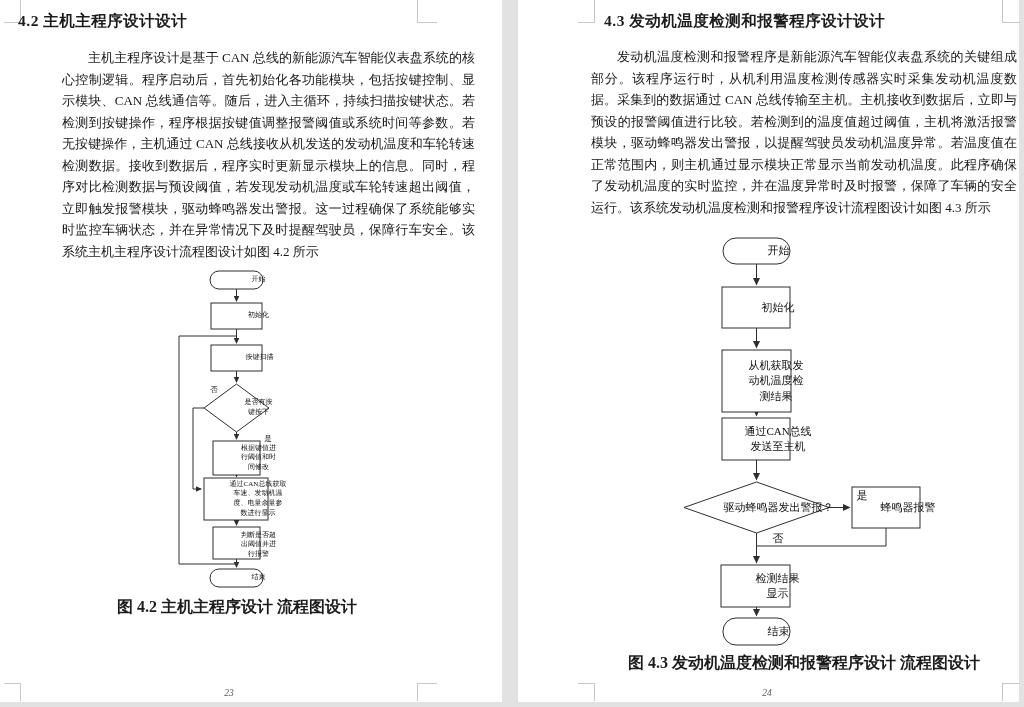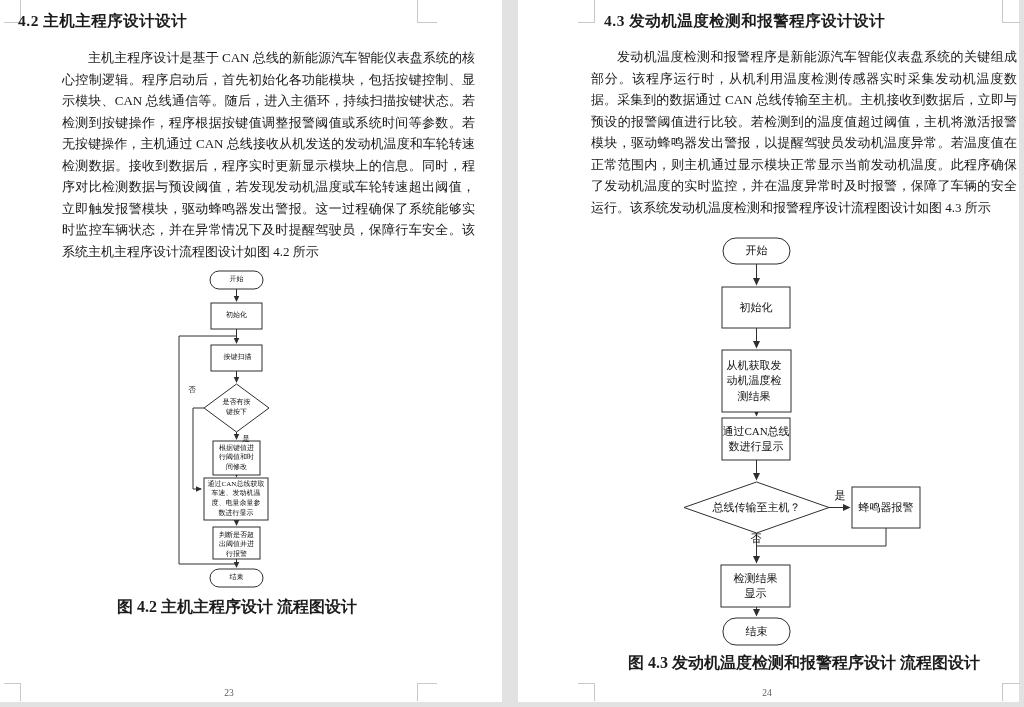--- a/index.html
+++ b/index.html
@@ -18,34 +18,34 @@
     letter-spacing:0.5px;white-space:nowrap;
   }
   .para{
     position:absolute;font-size:13px;line-height:21.5px;
     text-align:justify;text-indent:2em;color:#181818;
   }
   .caption{
     position:absolute;font-weight:bold;font-size:16px;text-align:center;white-space:nowrap;
   }
   .pagenum{
-    position:absolute;font-size:9.5px;color:#5a5a5a;text-align:center;width:100px;
+    position:absolute;font-size:9.5px;color:#5a5a5a;text-align:center;width:100px;font-style:italic;
   }
 
   
   .mark{position:absolute;border:0 solid #c8c8c8;}
   .mark.tl{border-right-width:1px;border-bottom-width:1px;}
   .mark.tr{border-left-width:1px;border-bottom-width:1px;}
   .mark.bl{border-right-width:1px;border-top-width:1px;}
   .mark.br{border-left-width:1px;border-top-width:1px;}
 
   .fc-svg{position:absolute;left:0;top:0;}
   .fc-label{
     position:absolute;display:flex;align-items:center;justify-content:center;
-    text-align:center;white-space:pre-line;color:#111;
+    text-align:center;white-space:pre-line;color:#111;padding-left:22px;
   }
   .fs7{font-size:7px;line-height:9.6px;}
   .fs75{font-size:7.5px;line-height:9px;}
   .fs11{font-size:11px;line-height:15.5px;}
   .fs11b{font-size:11px;line-height:13px;}
 </style>
 </head>
 <body>
 
 <div class="page" id="page-left">
@@ -146,22 +146,22 @@
       <rect x="205" y="618" width="67" height="27" rx="13" fill="#fff"></rect>
     </g>
   </svg>
 
   <div class="fc-label fs11" style="left:205px;top:238px;width:67px;height:26px;">开始</div>
   <div class="fc-label fs11" style="left:204px;top:287px;width:68px;height:41px;">初始化</div>
   <div class="fc-label fs11" style="left:204px;top:350px;width:64px;height:62px;">从机获取发
 动机温度检
 测结果</div>
   <div class="fc-label fs11" style="left:204px;top:418px;width:68px;height:42px;">通过CAN总线
-数进行显示</div>
-  <div class="fc-label fs11b" style="left:166px;top:494px;width:145px;height:27px;">总线传输至主机？</div>
+发送至主机</div>
+  <div class="fc-label fs11b" style="left:166px;top:494px;width:145px;height:27px;">驱动蜂鸣器发出警报？</div>
   <div class="fc-label fs11b" style="left:314px;top:488px;width:16px;height:14px;">是</div>
   <div class="fc-label fs11" style="left:334px;top:487px;width:68px;height:41px;border-radius:14px;">蜂鸣器报警</div>
   <div class="fc-label fs11b" style="left:230px;top:531px;width:16px;height:14px;">否</div>
   <div class="fc-label fs11" style="left:203px;top:565px;width:69px;height:42px;">检测结果
 显示</div>
   <div class="fc-label fs11" style="left:205px;top:618px;width:67px;height:27px;">结束</div>
 
   <div class="caption" style="left:73px;top:653px;width:426px;">图 4.3 发动机温度检测和报警程序设计 流程图设计</div>
 
   <div class="pagenum" style="left:199px;top:688px;">24</div>

